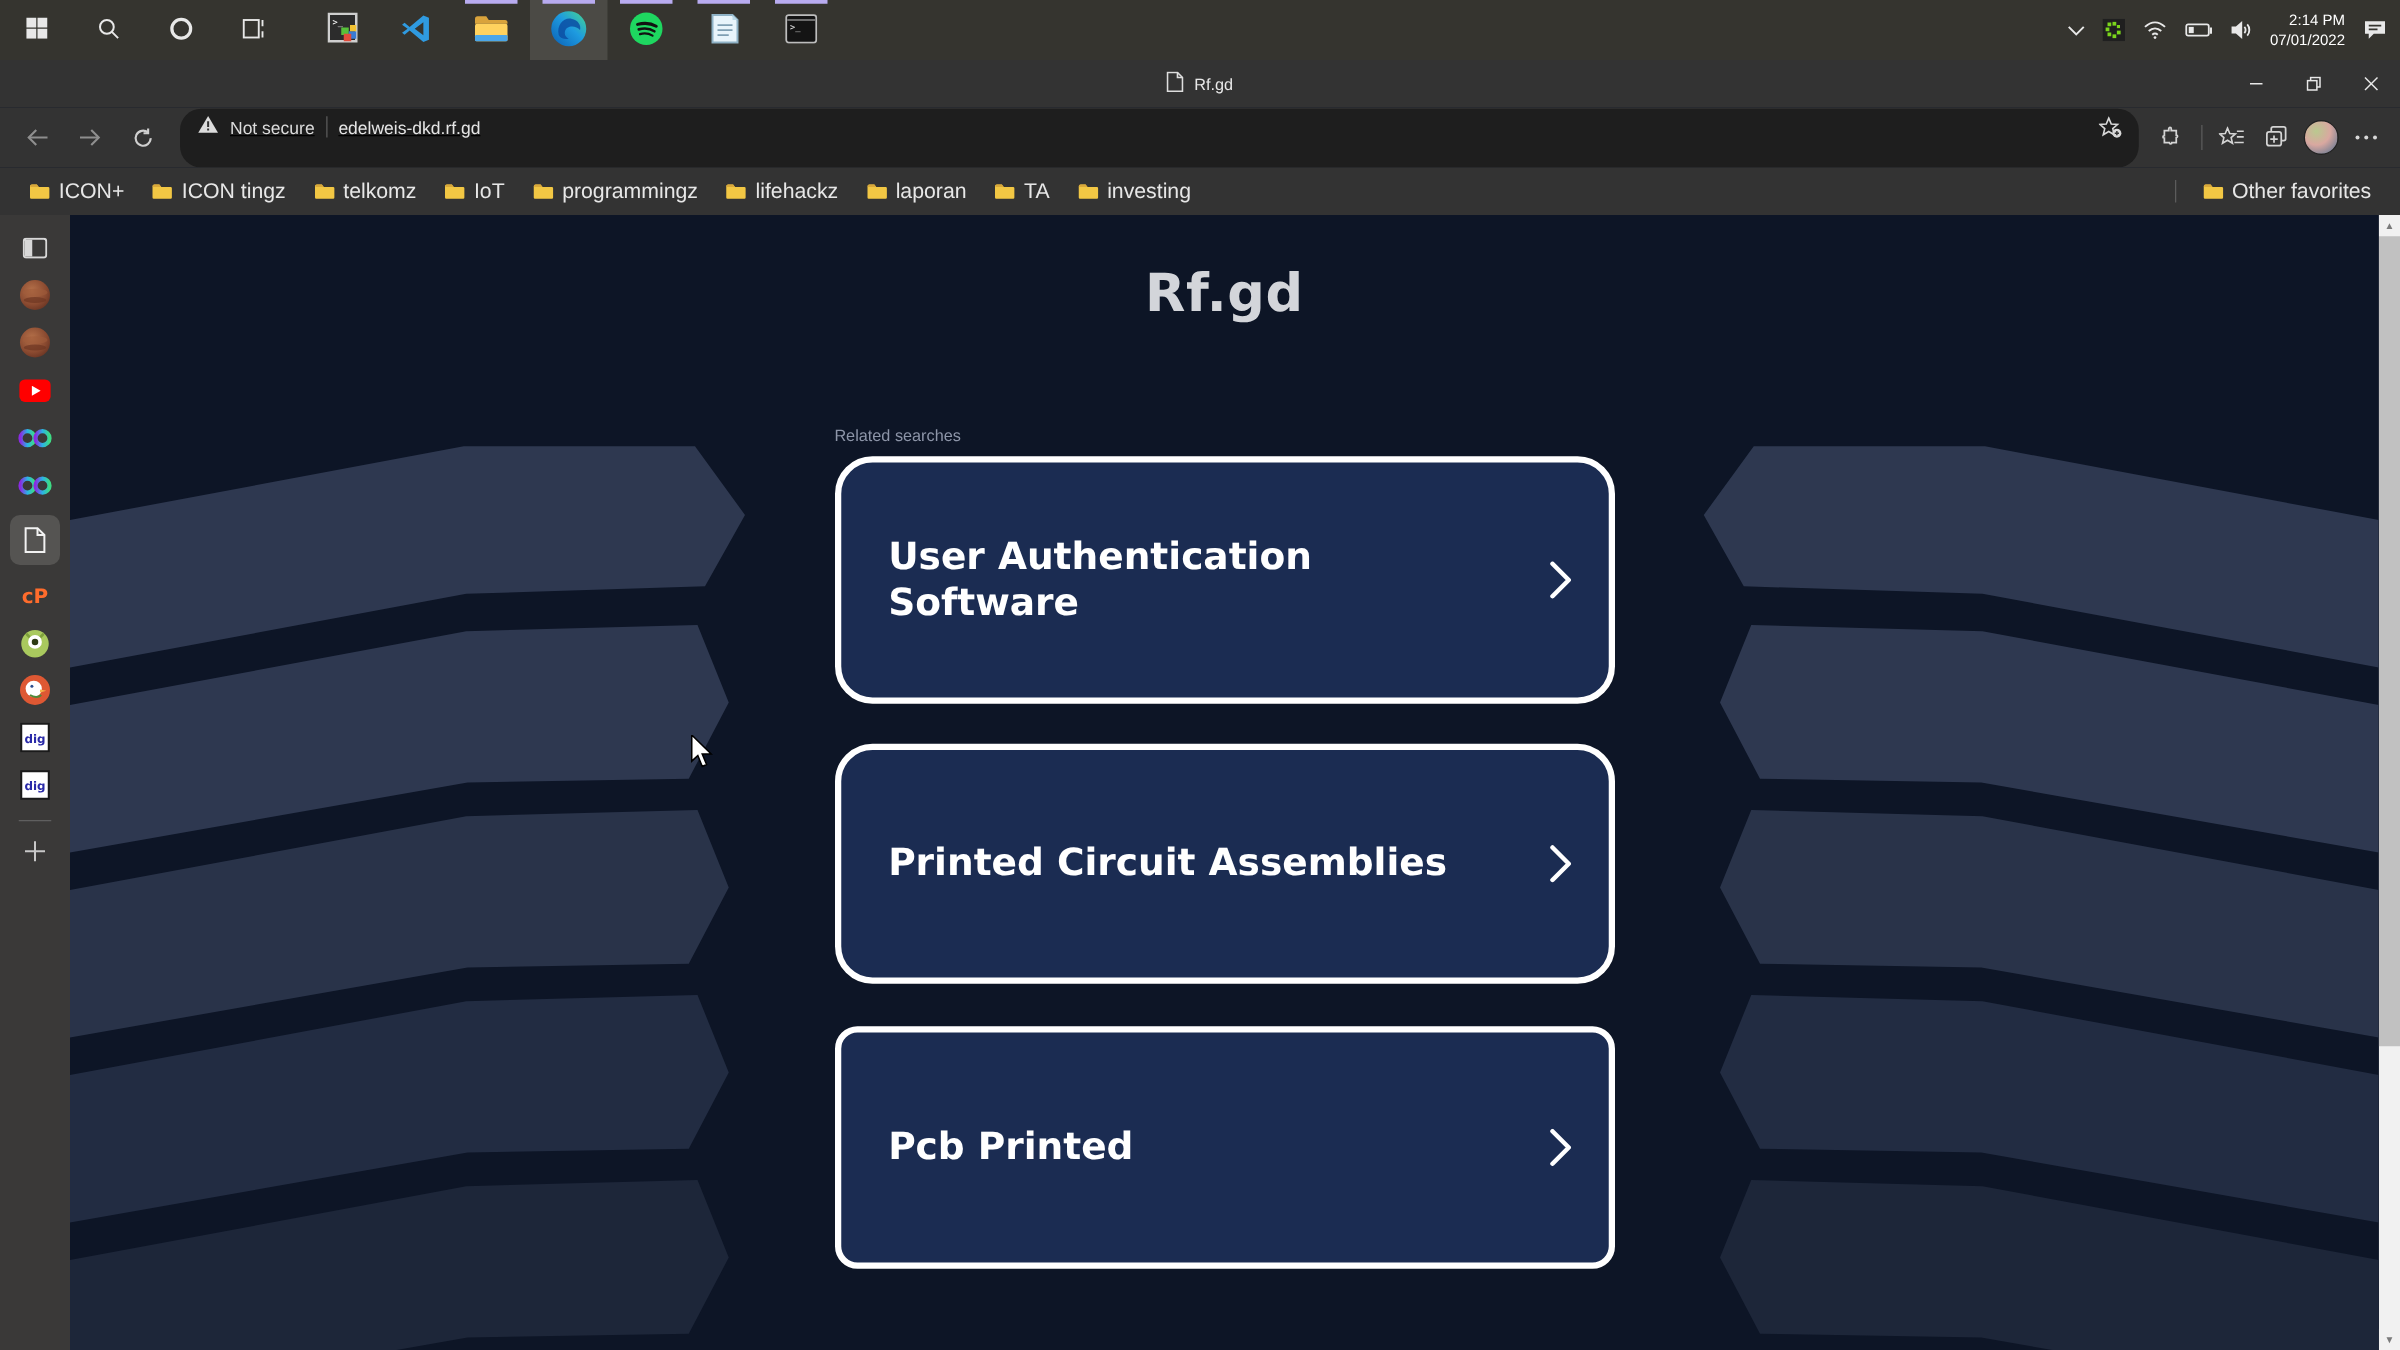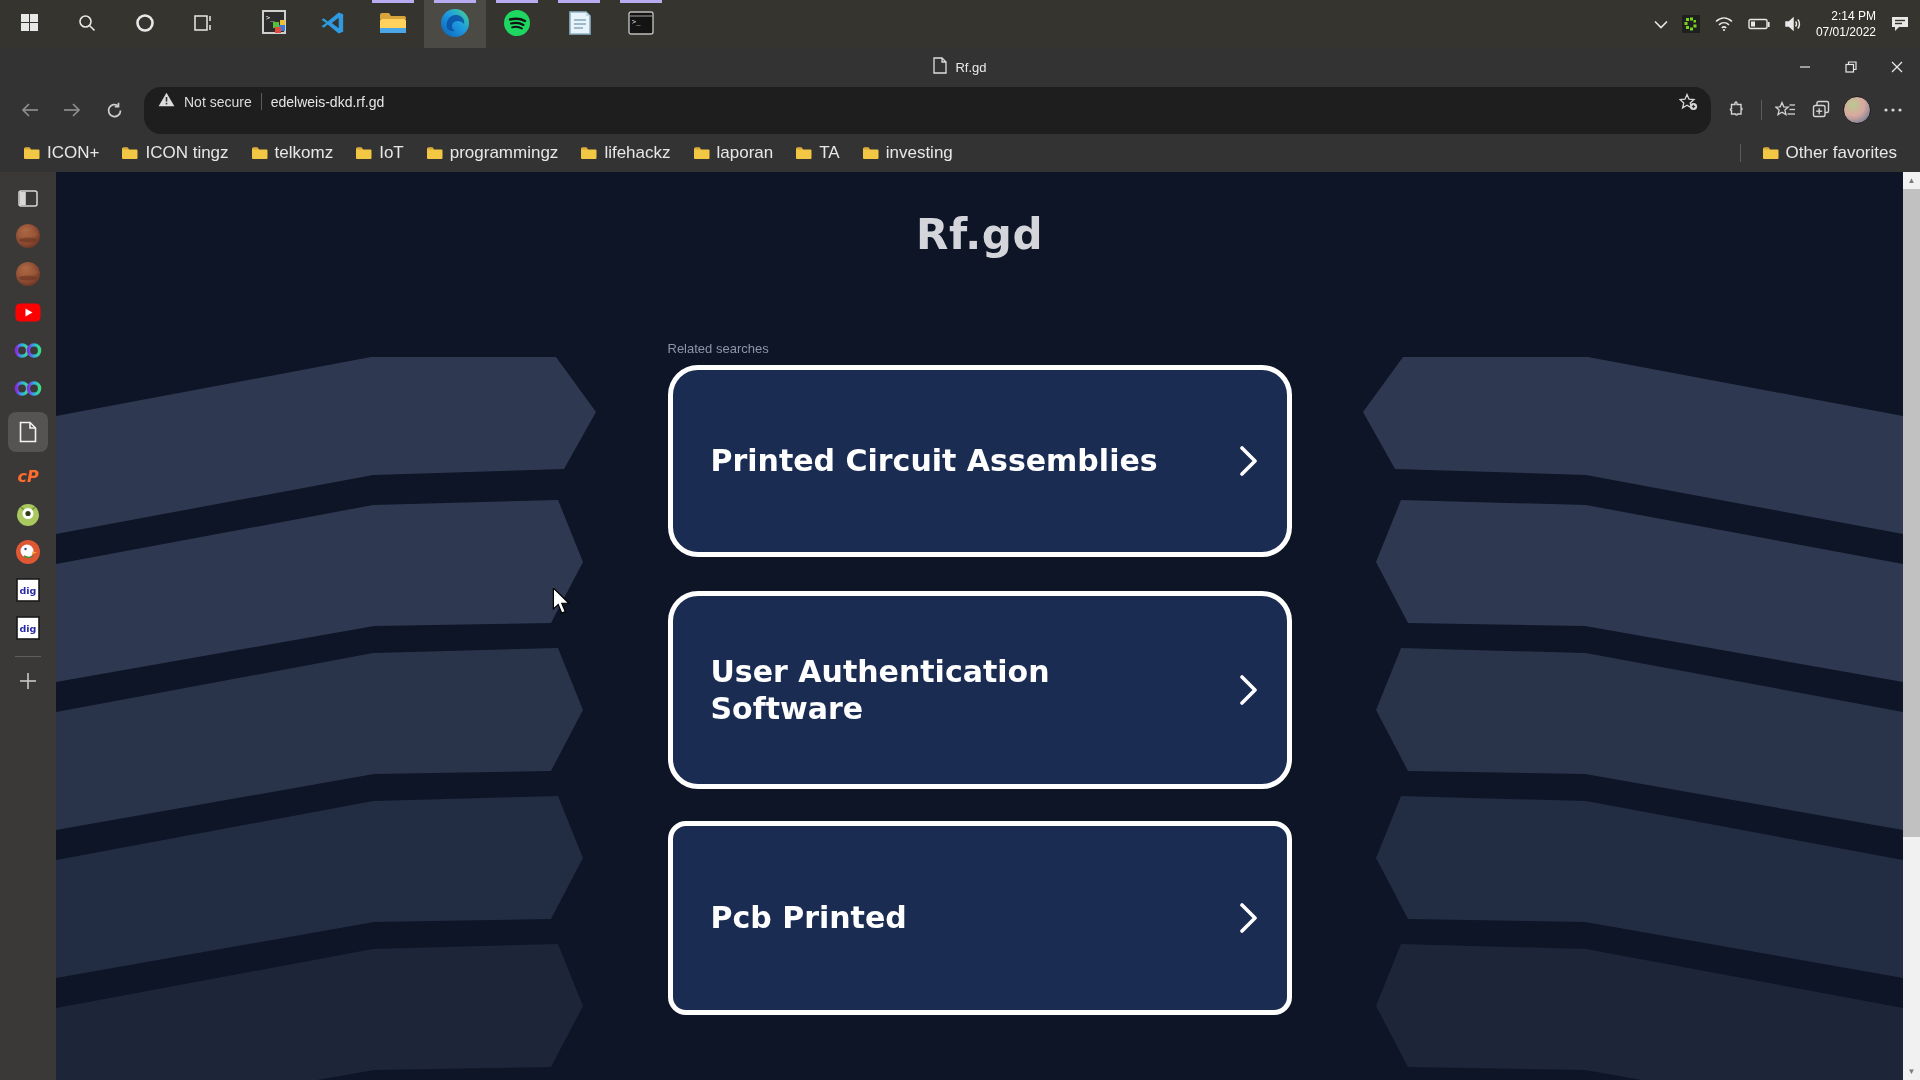--- a/index.html
+++ b/index.html
@@ -28,21 +28,21 @@
                align-items:center; justify-content:center; gap:8px; color:#e9e9e9; font-size:13px; }
   .win-controls { margin-left:auto; display:flex; height:38px; }
   .wc-btn { width:46px; height:38px; display:flex; align-items:center; justify-content:center;
             background:transparent; border:none; }
 
   .toolbar { position:absolute; top:86px; left:0; width:1920px; height:48px; background:#333333;
              display:flex; align-items:center; padding:0 10px; gap:2px; z-index:40; }
   .nav-btn { width:40px; height:36px; display:flex; align-items:center; justify-content:center;
              background:transparent; border:none; border-radius:5px; }
   .addressbar { flex:1; height:47px; margin:0 8px; background:#1e1e1e; border-radius:17px;
-                display:flex; align-items:center; padding:0 6px 17px 14px; gap:9px; min-width:0; }
+                display:flex; align-items:center; padding:0 6px 17px 14px; gap:9px; min-width:0;text-decoration:underline; }
   .ab-text { color:#dcdcdc; font-size:14px; white-space:nowrap; }
   .ab-url  { color:#e6e6e6; font-size:14px; white-space:nowrap; }
   .ab-sep { width:1px; height:17px; background:#5c5c5c; }
   .ab-spacer { flex:1; }
   .icon-btn { width:34px; height:34px; display:flex; align-items:center; justify-content:center;
               background:transparent; border:none; border-radius:6px; }
   .tb-sep { width:1px; height:20px; background:#5c5c5c; margin:0 4px; }
   .avatar { width:28px; height:28px; border-radius:50%;
             background:radial-gradient(circle at 35% 30%, #b9c98f 0%, #d9a8a0 45%, #4c6e8f 100%);
             border:1px solid #222; }
@@ -520,21 +520,21 @@
             <circle cx="20" cy="8.5" r="5.6" stroke="url(#ig2)" stroke-width="3.4"></circle>
           </svg>
       </button>
       <button class="vt-btn current">
         <svg width="18" height="22" viewBox="0 0 18 22" fill="none" stroke="#f2f2f2" stroke-width="1.6">
             <path d="M1.5 1.5 H11 L16.5 7 V20.5 H1.5 Z"></path>
             <path d="M11 1.5 V7 H16.5"></path>
           </svg>
       </button>
       <button class="vt-btn">
-        <span style="color:#ff6c2c;font-weight:800;font-style:italic;font-size:16px;font-family:'DejaVu Sans',sans-serif;">cP</span>
+        <span style="color:#ff6c2c;font-weight:800;font-size:16px;font-family:'DejaVu Sans',sans-serif;">cP</span>
       </button>
       <button class="vt-btn">
         <svg width="26" height="26" viewBox="0 0 26 26">
             <circle cx="13" cy="14" r="11" fill="#a9c95e"></circle>
             <path d="M6 6 L9 9 M20 6 L17 9" stroke="#7ea03c" stroke-width="2"></path>
             <circle cx="13" cy="12.5" r="5.5" fill="#fff"></circle>
             <circle cx="13" cy="12.5" r="2.6" fill="#2e3b14"></circle>
           </svg>
       </button>
       <button class="vt-btn">
@@ -578,31 +578,31 @@
         <polygon points="1847,392 1530,333 1345,328 1320,390 1352,451 1529,454 1847,510" fill="#2e3850"></polygon>
         <polygon points="1847,540 1530,481 1345,476 1320,538 1352,599 1529,602 1847,658" fill="#293349"></polygon>
         <polygon points="1847,688 1530,629 1345,624 1320,686 1352,747 1529,750 1847,806" fill="#222c42"></polygon>
         <polygon points="1847,836 1530,777 1345,772 1320,834 1352,895 1529,898 1847,954" fill="#1d2639"></polygon>
       </svg>
 
       <div class="page-col">
         <h1 class="page-title">Rf.gd</h1>
         <div class="related">Related searches</div>
 
-        <div class="card card-2">
-          <span class="card-label">Printed Circuit Assemblies</span>
+        <div class="card card-1">
+          <span class="card-label">User Authentication Software</span>
           <span class="card-chevron">
             <svg width="17" height="30" viewBox="0 0 17 30" fill="none" stroke="#fff" stroke-width="3.6" stroke-linecap="round" stroke-linejoin="round">
                 <polyline points="2,2 15,15 2,28"></polyline>
               </svg>
           </span>
         </div>
 
-        <div class="card card-1">
-          <span class="card-label">User Authentication Software</span>
+        <div class="card card-2">
+          <span class="card-label">Printed Circuit Assemblies</span>
           <span class="card-chevron">
             <svg width="17" height="30" viewBox="0 0 17 30" fill="none" stroke="#fff" stroke-width="3.6" stroke-linecap="round" stroke-linejoin="round">
                 <polyline points="2,2 15,15 2,28"></polyline>
               </svg>
           </span>
         </div>
 
         <div class="card card-3">
           <span class="card-label">Pcb Printed</span>
           <span class="card-chevron">

